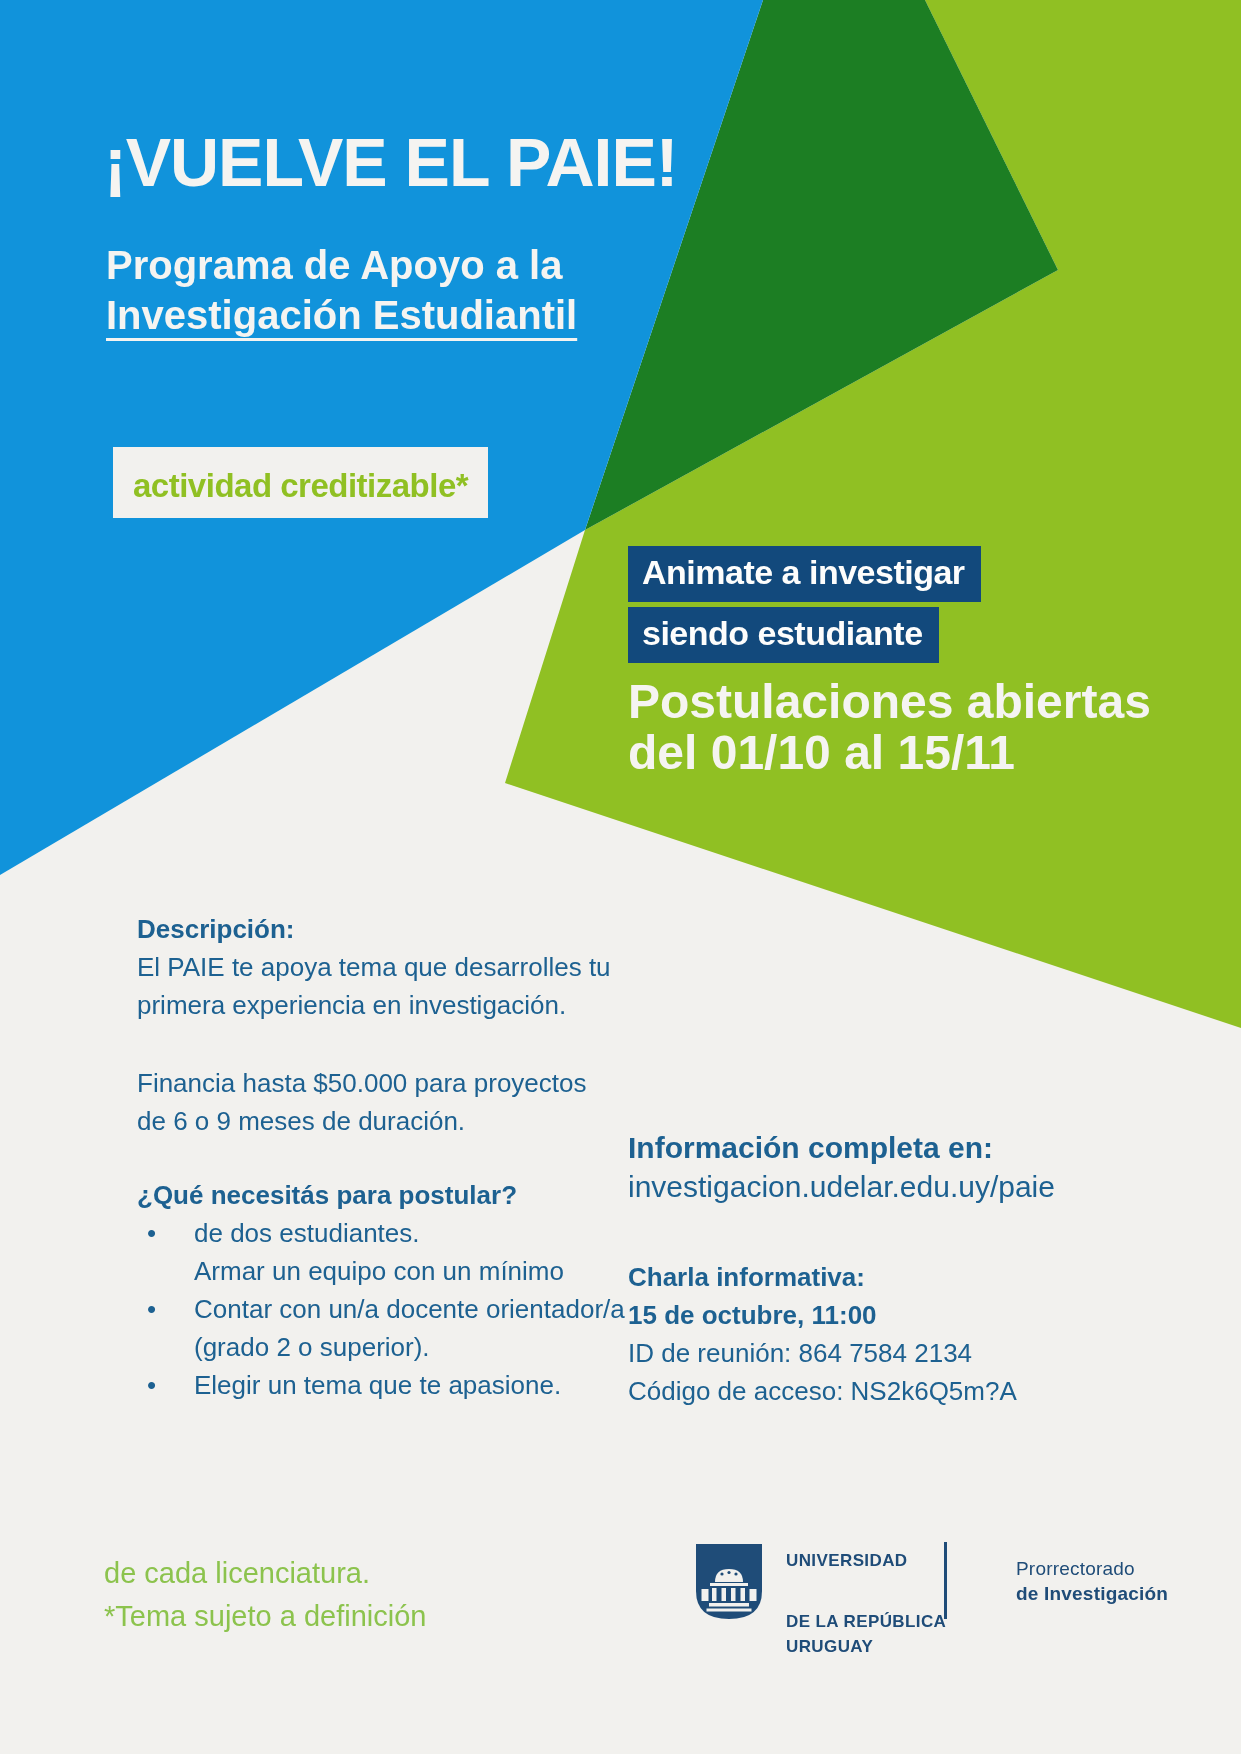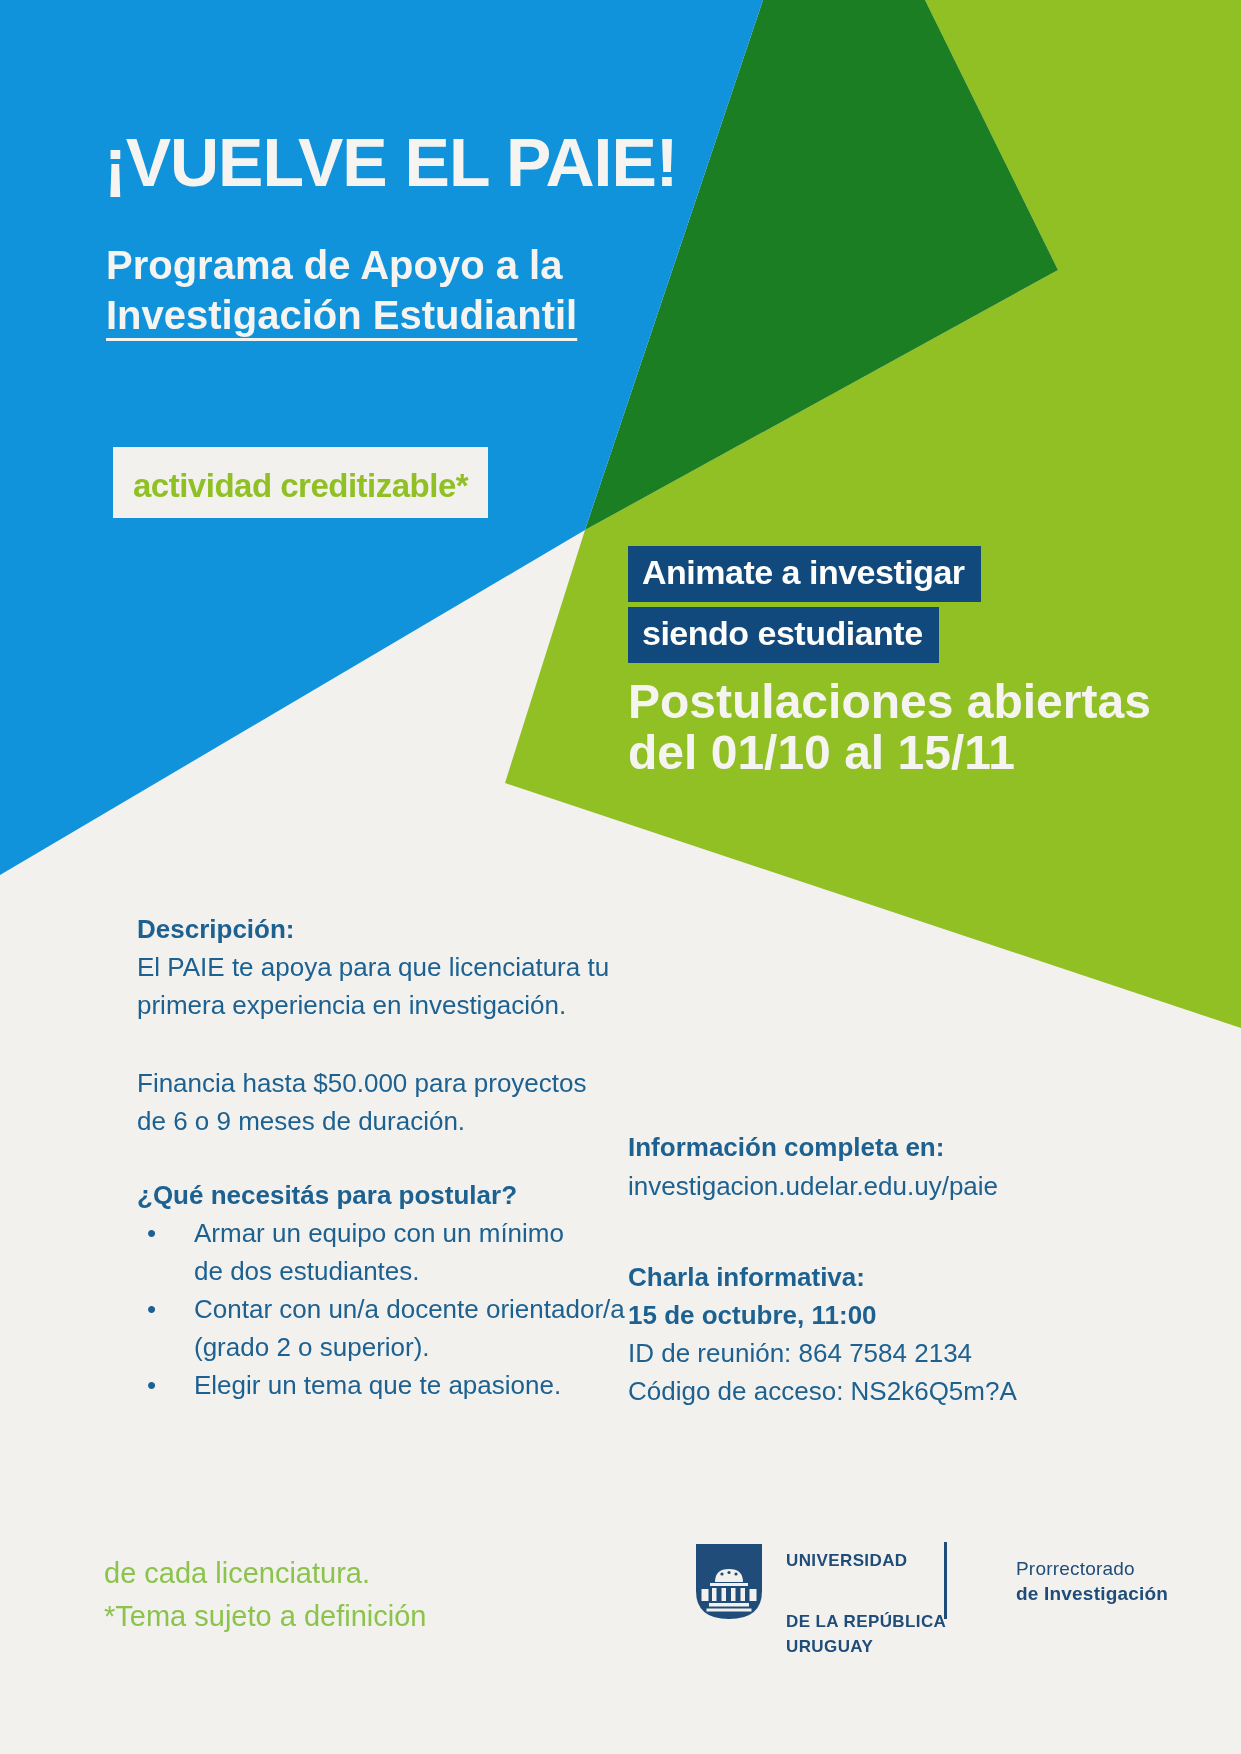--- a/index.html
+++ b/index.html
@@ -51,21 +51,21 @@
     position:absolute;left:105px;top:910px;width:500px;
     font-size:26px;line-height:38px;color:var(--textblue);margin-left:32px;
   }
   .leftcol .h{font-weight:700;}
   .gap-a{height:40px;} .gap-b{height:36px;}
   .bullet-row{display:flex;}
   .bullet-row .marker{width:57px;padding-left:10px;flex:none;}
   .bullet-row .bl{display:block;}
   .rightcol-info{
     position:absolute;left:628px;top:1128px;
-    font-size:26px;line-height:39px;color:var(--textblue);white-space:nowrap;
+    font-size:30px;line-height:39px;color:var(--textblue);white-space:nowrap;
   }
   .rightcol-talk{
     position:absolute;left:628px;top:1258px;
     font-size:26px;line-height:38px;color:var(--textblue);white-space:nowrap;
   }
   .b{font-weight:700;}
   .footnote{
     position:absolute;left:104px;top:1552px;
     font-size:29px;line-height:43px;color:var(--notegreen);white-space:nowrap;
   }
@@ -108,32 +108,32 @@
   <span class="hl-line">siendo estudiante</span>
 </div>
 
 <div class="opencall">
   <span style="display:block;">Postulaciones abiertas</span>
   <span style="display:block;">del 01/10 al 15/11</span>
 </div>
 
 <div class="leftcol">
   <div class="h">Descripción:</div>
-  <div>El PAIE te apoya para que licenciatura tu</div>
+  <div>El PAIE te apoya tema que desarrolles tu</div>
   <div>primera experiencia en investigación.</div>
   <div class="gap-a"></div>
   <div>Financia hasta $50.000 para proyectos</div>
   <div>de 6 o 9 meses de duración.</div>
   <div class="gap-b"></div>
   <div class="h">¿Qué necesitás para postular?</div>
   <div class="bullet-row">
     <span class="marker">•</span>
     <span>
+      <span class="bl">de dos estudiantes.</span>
       <span class="bl">Armar un equipo con un mínimo</span>
-      <span class="bl">de dos estudiantes.</span>
     </span>
   </div>
   <div class="bullet-row">
     <span class="marker">•</span>
     <span>
       <span class="bl">Contar con un/a docente orientador/a</span>
       <span class="bl">(grado 2 o superior).</span>
     </span>
   </div>
   <div class="bullet-row">

